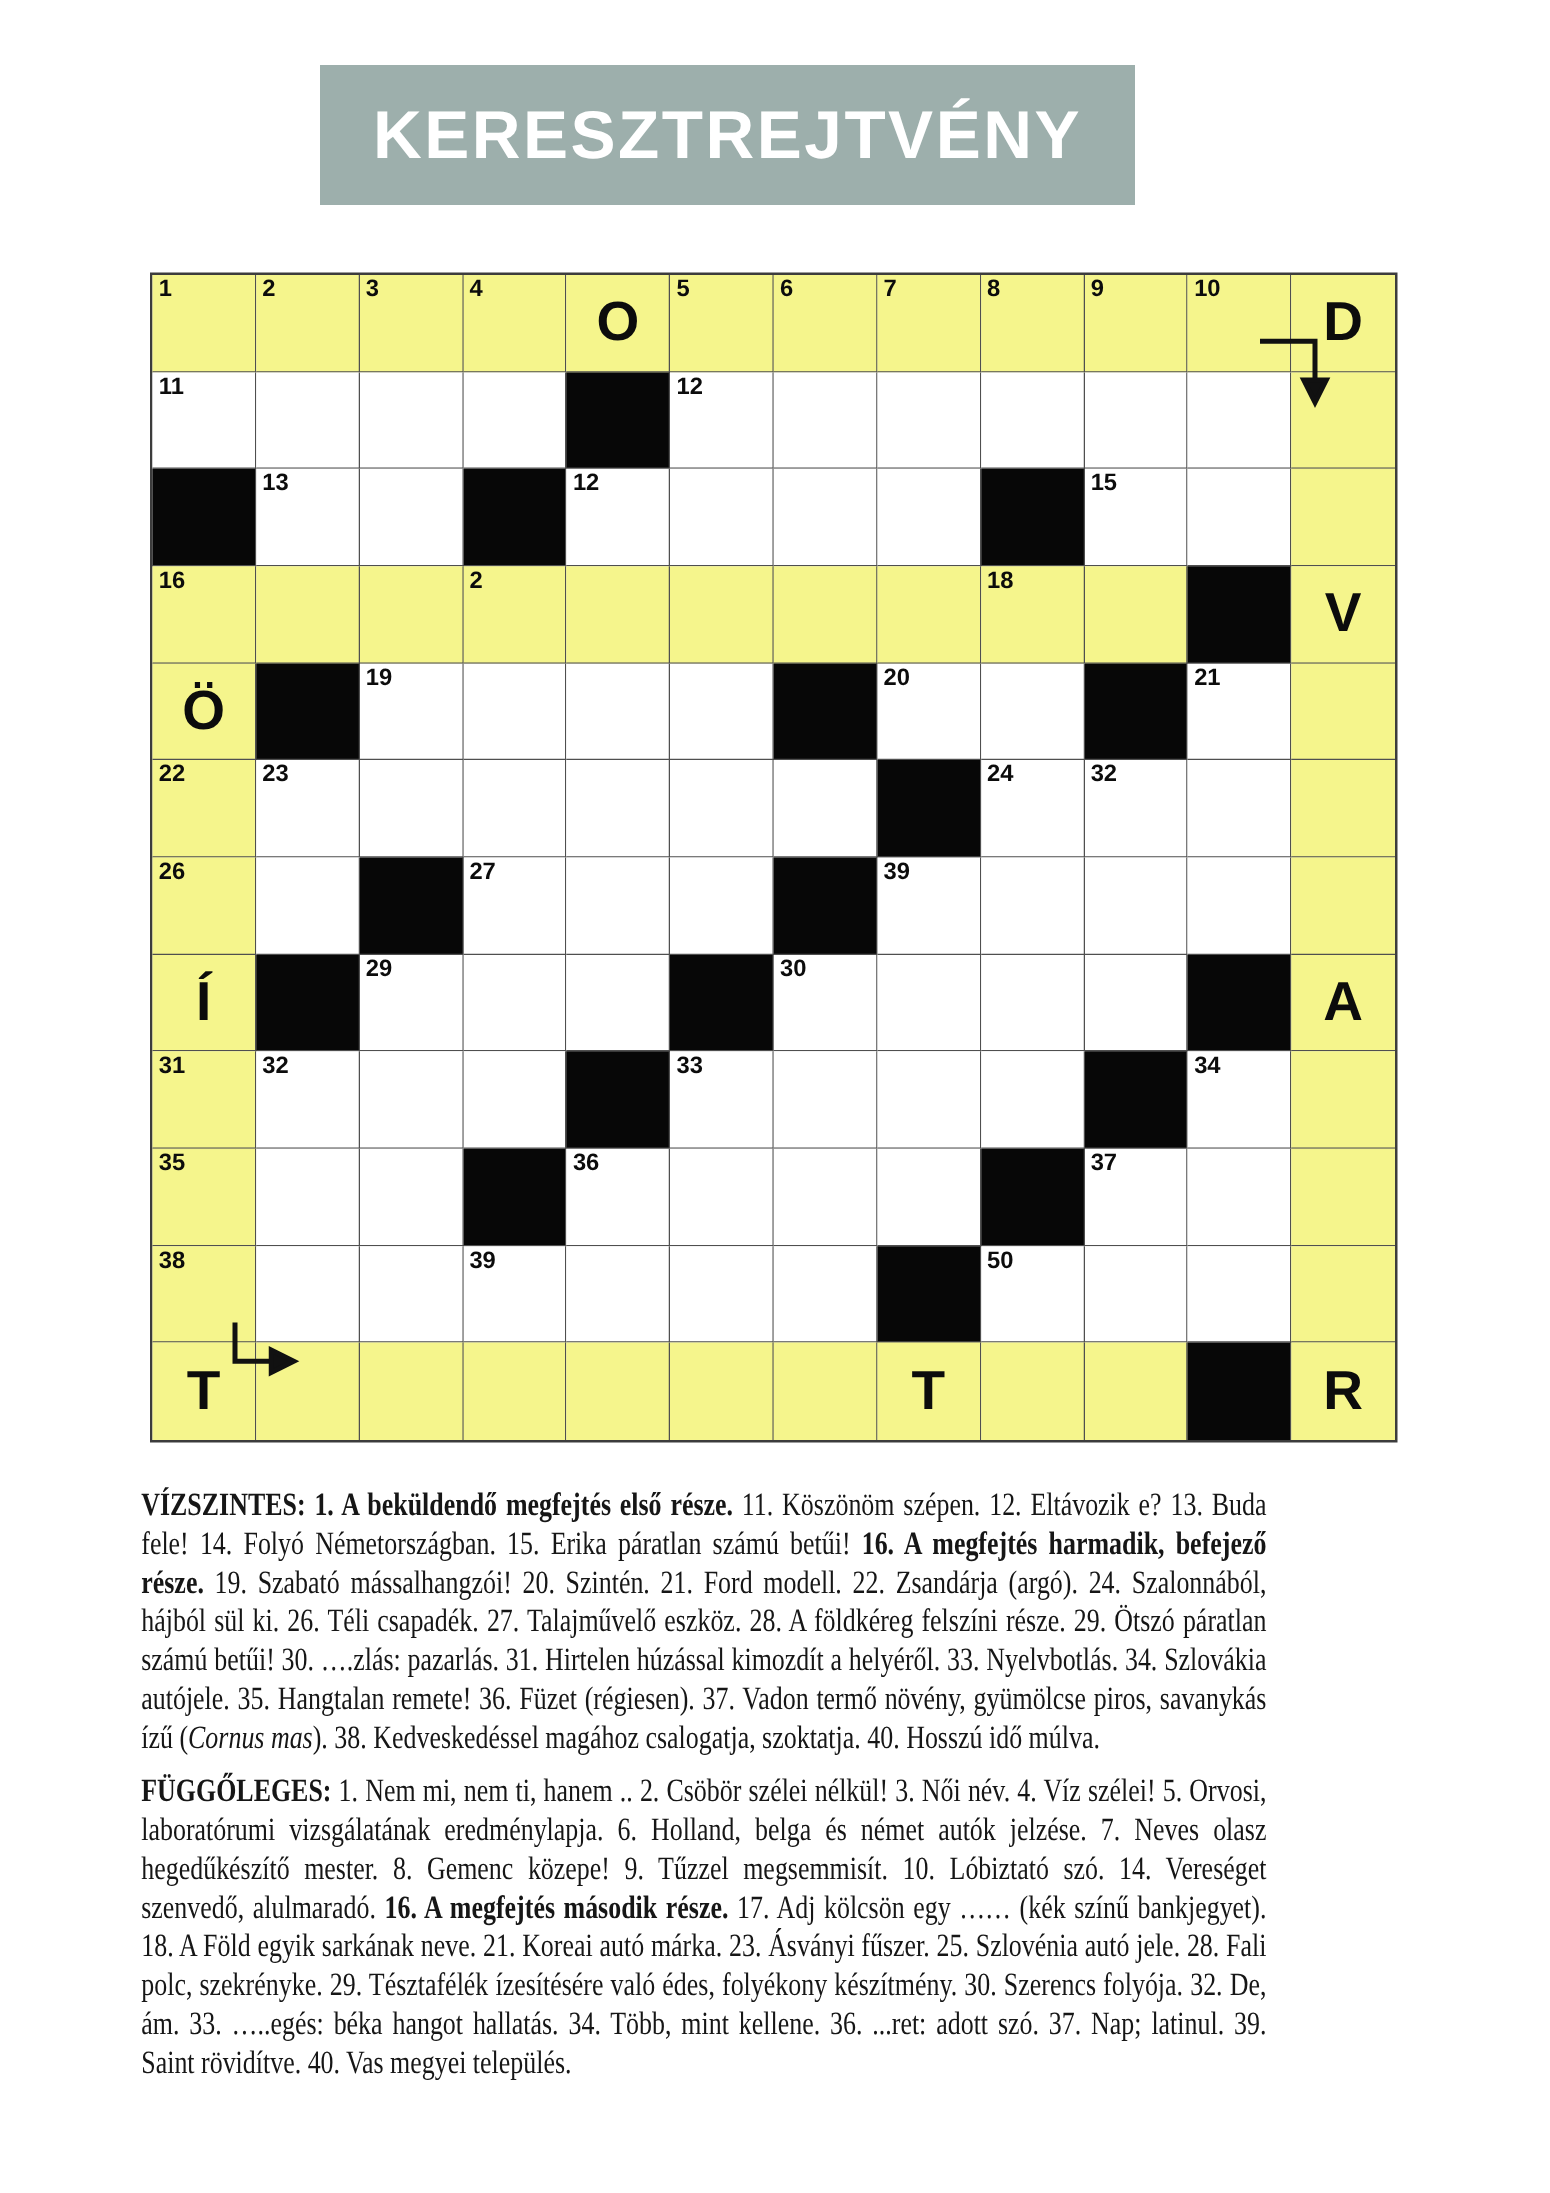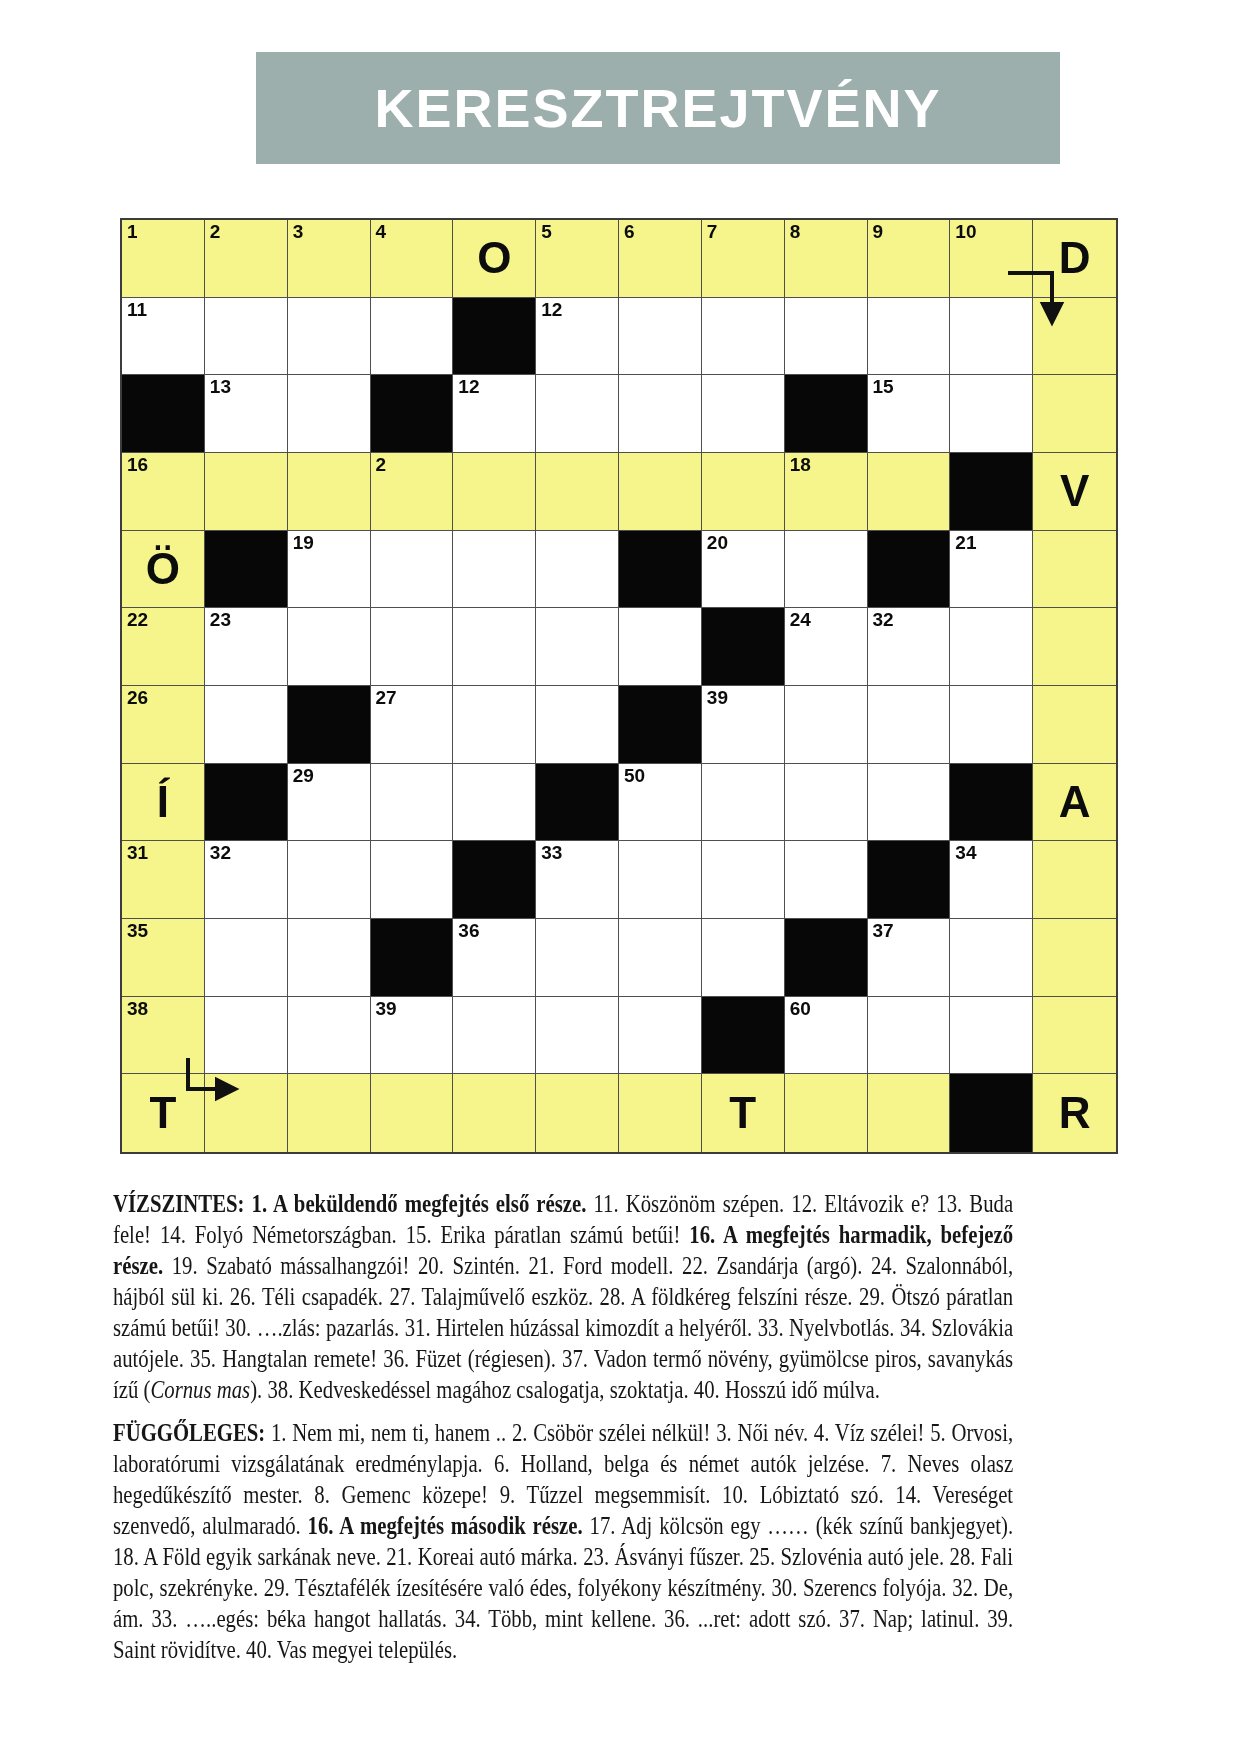--- a/index.html
+++ b/index.html
@@ -2,21 +2,21 @@
 <html style="--banner-bg: #9dafac; --cell-yellow: #f5f58c; --cell-white: #ffffff; --cell-black: #070707;"><head>
 <meta charset="utf-8">
 <style>
   html,body{margin:0;padding:0;}
   body{
     width:1240px;height:1754px;position:relative;background:#ffffff;
     font-family:"Liberation Sans",sans-serif;color:#111;
   }
   
   .banner{
-    position:absolute;left:256px;top:52px;width:804px;height:112px;
+    position:absolute;left:256px;top:52px;width:652px;height:112px;
     background:var(--banner-bg,#9dafac);
     display:flex;align-items:center;justify-content:center;
   }
   .banner .banner-text{
     color:#ffffff;font-weight:bold;font-size:54px;letter-spacing:2px;
     font-family:"Liberation Sans",sans-serif;
   }
   
   .grid-wrap{
     position:absolute;left:120px;top:218px;width:998px;height:936px;
@@ -218,21 +218,21 @@
         <span class="letter">Í</span>
       </div>
       <div class="cell bg-b"></div>
       <div class="cell bg-w">
         <span class="num">29</span>
       </div>
       <div class="cell bg-w"></div>
       <div class="cell bg-w"></div>
       <div class="cell bg-b"></div>
       <div class="cell bg-w">
-        <span class="num">50</span>
+        <span class="num">30</span>
       </div>
       <div class="cell bg-w"></div>
       <div class="cell bg-w"></div>
       <div class="cell bg-w"></div>
       <div class="cell bg-b"></div>
       <div class="cell bg-y lastc">
         <span class="letter">A</span>
       </div>
       <div class="cell bg-y">
         <span class="num">31</span>
@@ -278,21 +278,21 @@
       <div class="cell bg-w"></div>
       <div class="cell bg-w"></div>
       <div class="cell bg-w">
         <span class="num">39</span>
       </div>
       <div class="cell bg-w"></div>
       <div class="cell bg-w"></div>
       <div class="cell bg-w"></div>
       <div class="cell bg-b"></div>
       <div class="cell bg-w">
-        <span class="num">60</span>
+        <span class="num">50</span>
       </div>
       <div class="cell bg-w"></div>
       <div class="cell bg-w"></div>
       <div class="cell bg-y lastc"></div>
       <div class="cell bg-y lastr">
         <span class="letter">T</span>
       </div>
       <div class="cell bg-y lastr"></div>
       <div class="cell bg-y lastr"></div>
       <div class="cell bg-y lastr"></div>

